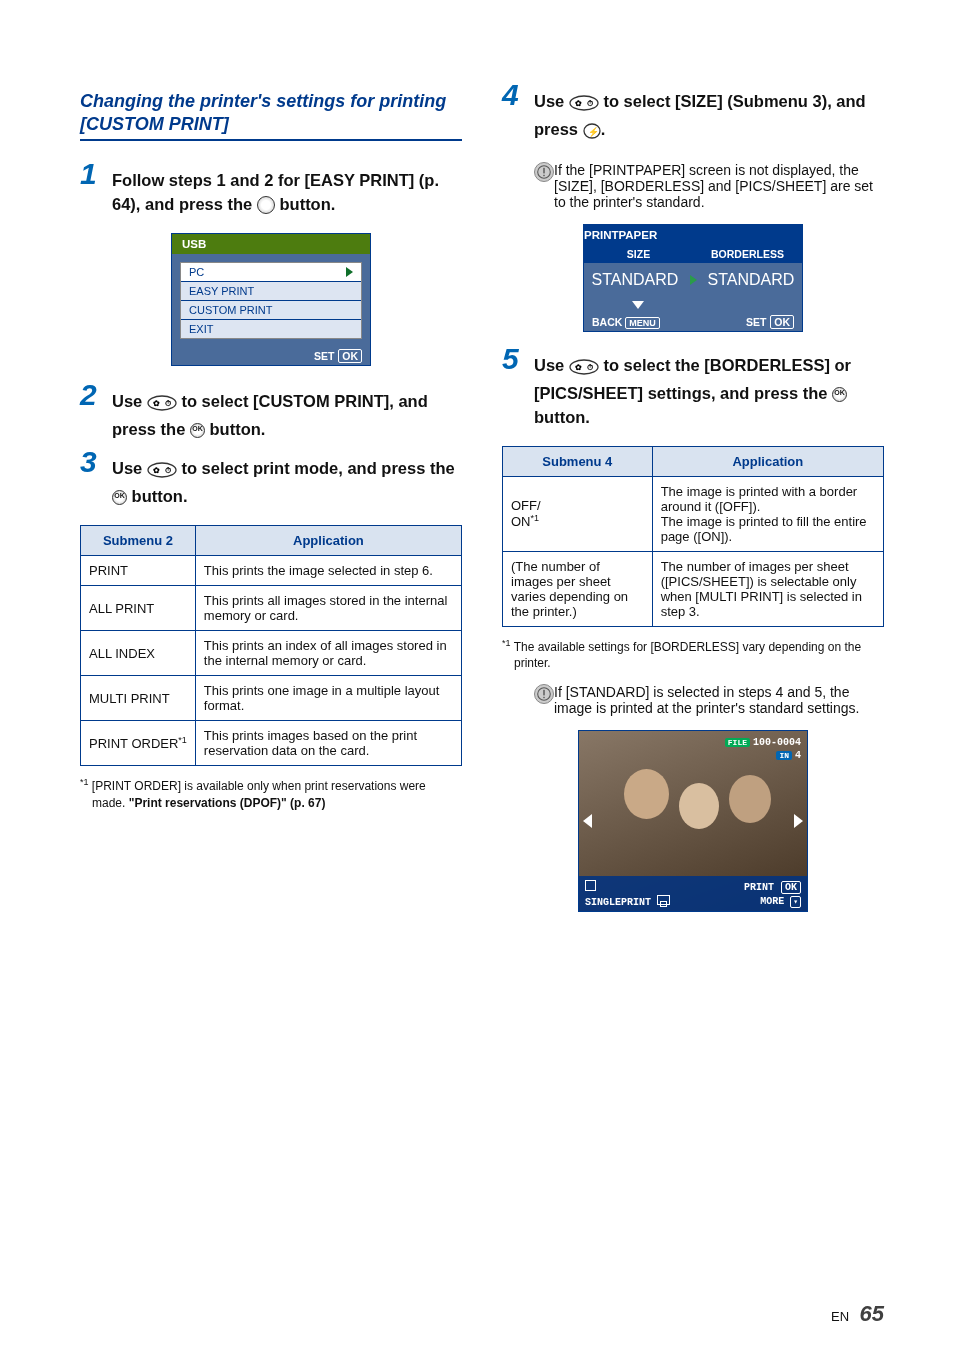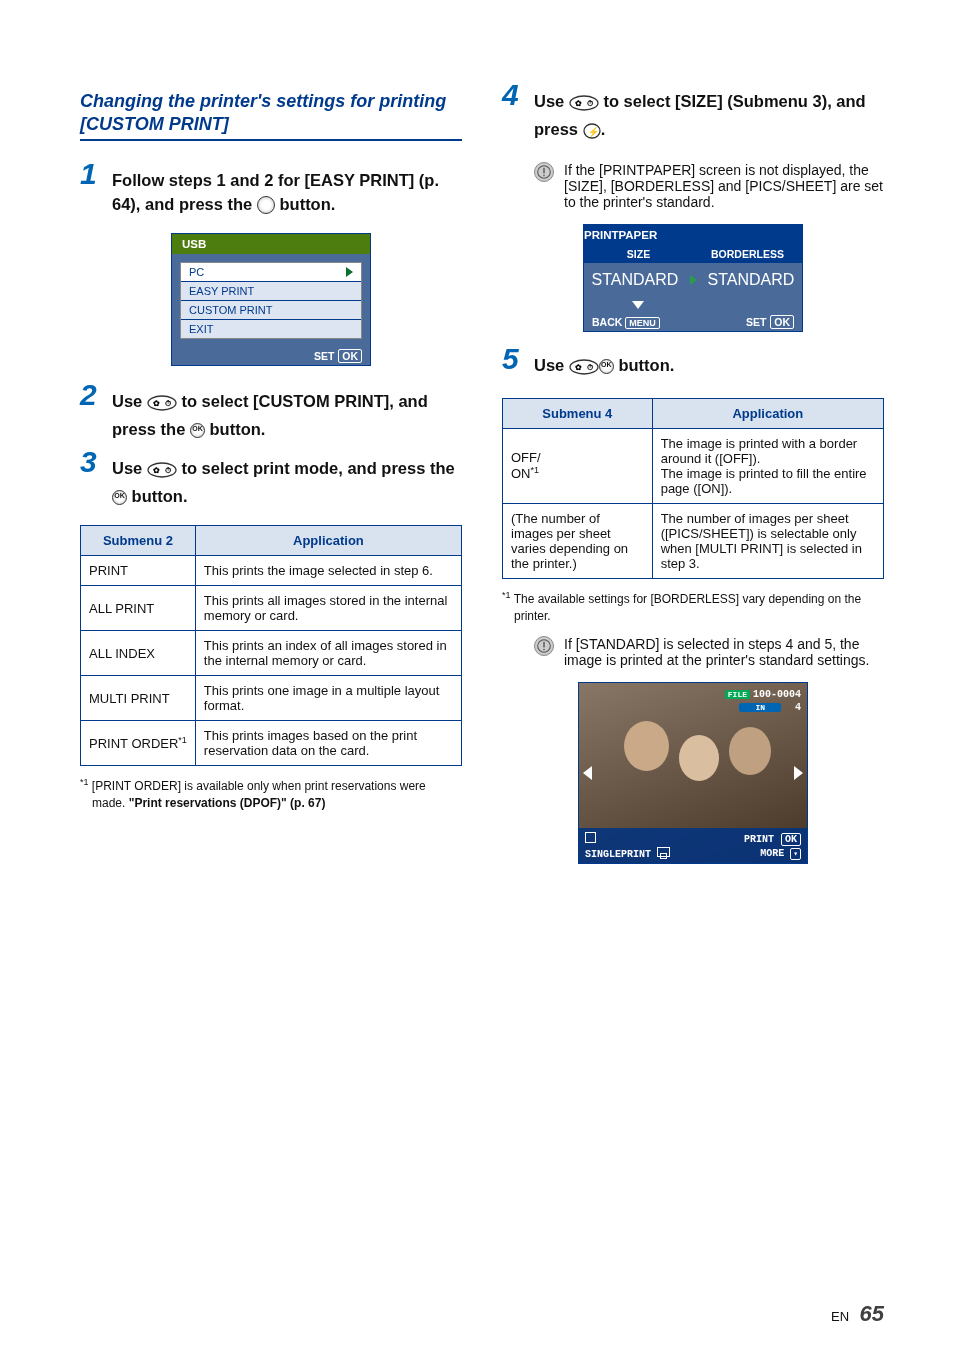--- a/index.html
+++ b/index.html
@@ -36,21 +36,21 @@
     font-weight: bold;
     font-size: 30px;
     line-height: 1;
   }
   .step-label {
     font-weight: bold;
     font-size: 16.5px;
     line-height: 1.45;
   }
 
-  .note-block { display: flex; gap: 10px; padding-left: 32px; margin-bottom: 14px; }
+  .note-block { display: flex; padding-left: 32px; margin-bottom: 14px; }
   .note-icon {
     width: 20px; height: 20px; border-radius: 50%;
     display: inline-flex; align-items: center; justify-content: center;
     flex: 0 0 20px;
     background: #ccc; border: 1px solid #888;
   }
   .note-icon svg { width: 14px; height: 14px; }
 
   
   .usb-card {
@@ -156,21 +156,21 @@
   .b3 { width:42px;height:48px; left:150px; top:44px; background:#bfa080;}
   .nav-left, .nav-right {
     position:absolute; top:50%; transform:translateY(-50%);
     width:0;height:0;
   }
   .nav-left { left:4px; border-top:7px solid transparent;border-bottom:7px solid transparent;border-right:9px solid #fff;}
   .nav-right{ right:4px; border-top:7px solid transparent;border-bottom:7px solid transparent;border-left:9px solid #fff;}
   .ph-top { position:absolute; right:6px; top:6px; color:#fff; font-size:10px; text-align:right;}
   .ph-top .tag { background:#0a5; padding:0 3px; border-radius:2px; margin-right:3px; font-size:8px; font-weight:bold;}
   .ph-top .line2 { margin-top:2px;}
-  .ph-top .in { background:#0066b3; padding:0 16px; border-radius:2px; margin-right:14px; font-size:8px; font-weight:bold;}
+  .ph-top .in { background:#0066b3; padding:0 3px; border-radius:2px; margin-right:3px; font-size:8px; font-weight:bold;}
   .ph-bottom {
     position:absolute; left:0; right:0; bottom:0;
     background: rgba(0,51,130,0.85);
     color:#fff; font-size:10px;
     padding: 3px 6px;
   }
   .ph-bottom-row { display:flex; justify-content:space-between; align-items:center; margin-top:1px;}
   .crop-icon { display:inline-block; width:11px;height:11px;border:1.5px solid #fff; position:relative;}
   .crop-icon:before,.crop-icon:after{content:"";position:absolute;background:#fff;}
   .ph-print-icon { display:inline-block; width:13px; height:10px; border:1px solid #fff; position:relative;}
@@ -341,21 +341,21 @@
       </div>
     </div>
 
     <div class="step">
       <span class="step-num">5</span>
       <div class="step-label">
         <span>Use </span><span class="dir-oval"><svg width="30" height="16">
               <ellipse cx="15" cy="8" rx="14" ry="7" fill="none" stroke="#333" stroke-width="1.3"></ellipse>
               <text x="6" y="11" font-size="8">✿</text>
               <text x="18" y="11" font-size="8">⏱</text>
-            </svg></span><span class="circ-btn small"><span class="t">OK</span></span><span> button.</span>
+            </svg></span><span> to select the [BORDERLESS] or [PICS/SHEET] settings, and press the </span><span class="circ-btn small"><span class="t">OK</span></span><span> button.</span>
       </div>
     </div>
 
     <table class="data">
       <thead>
         <tr>
           <th>Submenu 4</th>
           <th>Application</th>
         </tr>
       </thead>

